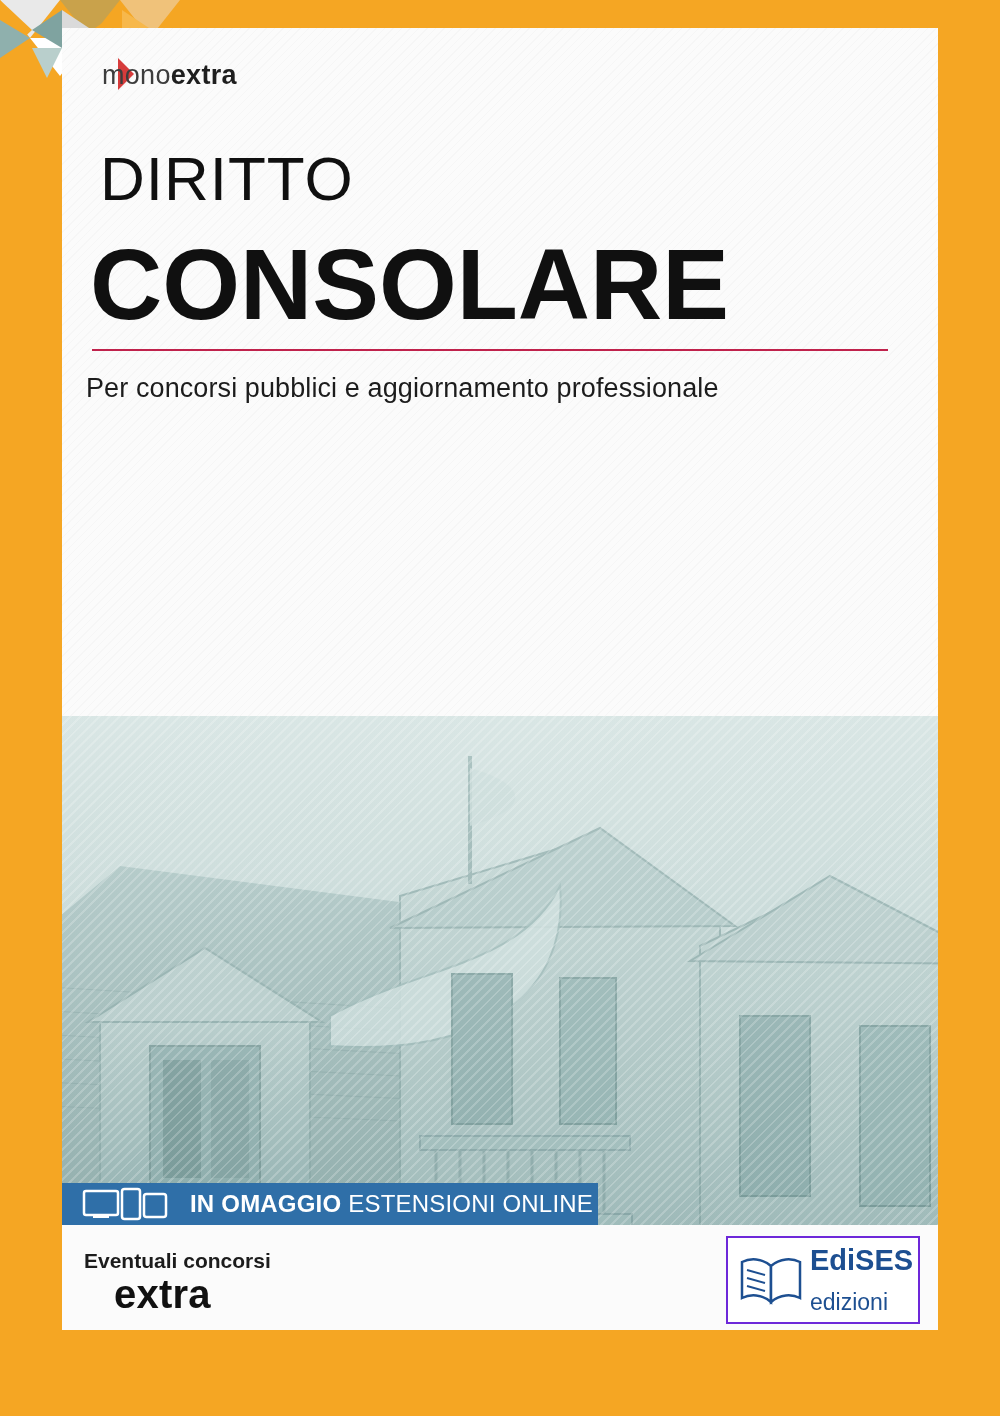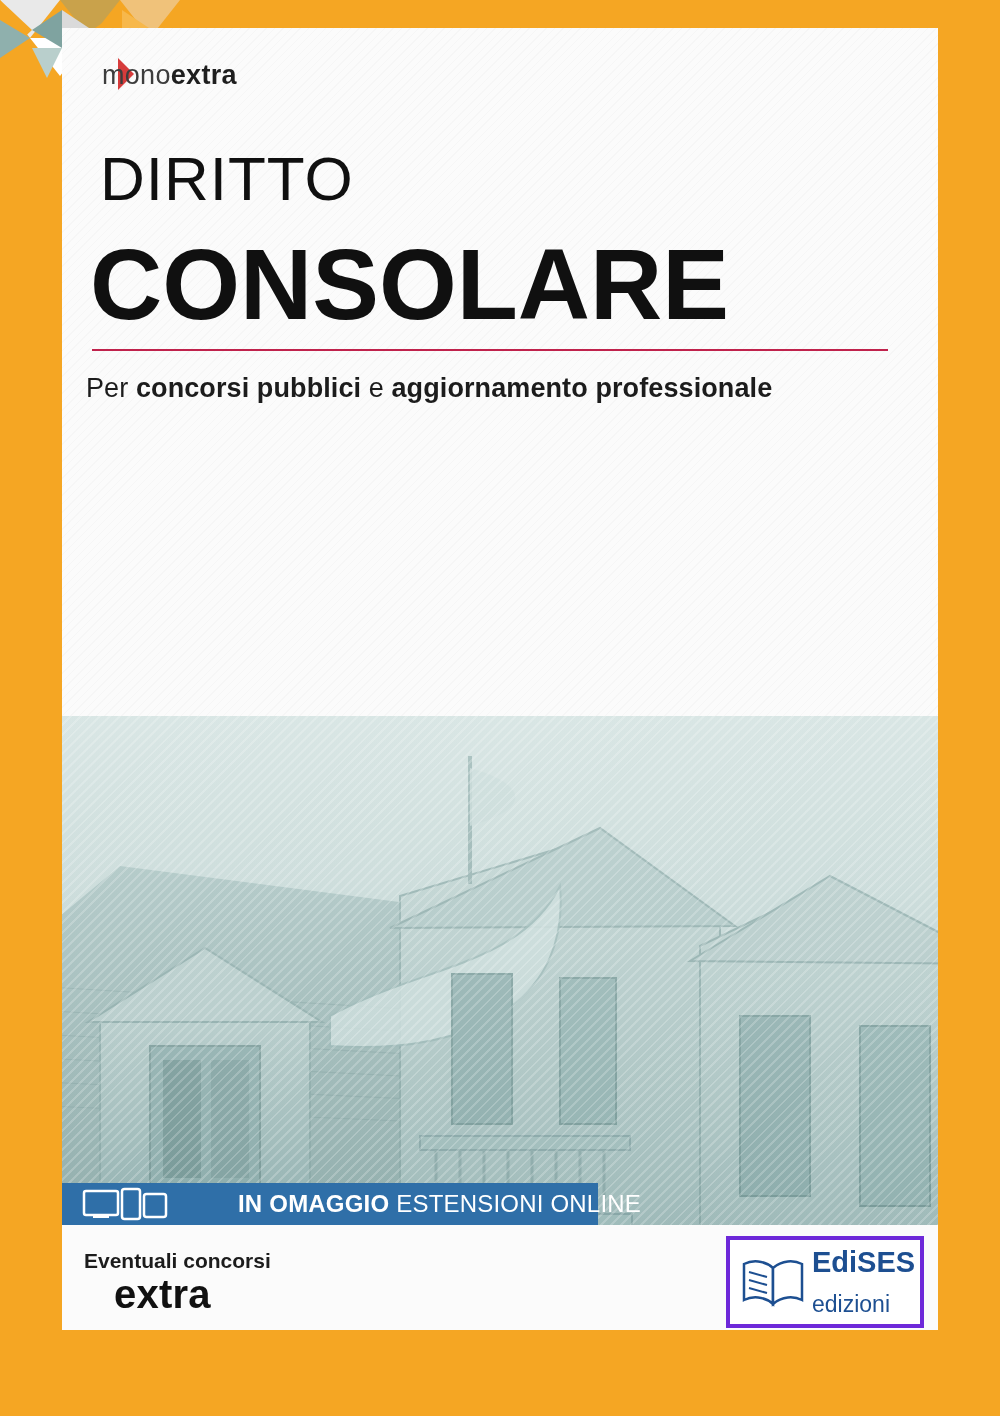--- a/index.html
+++ b/index.html
@@ -111,21 +111,21 @@
 
   .tagline {
     position: absolute;
     left: 86px;
     top: 373px;
     font-size: 27px;
     color: #1c1c1c;
     font-weight: 400;
     letter-spacing: 0.1px;
   }
-  .tagline b { font-weight: 700; }
+  .tagline b { font-weight: 400; }
 
   
   .photo {
     position: absolute;
     left: 0;
     top: 716px;
     width: 1000px;
     height: 614px;
     overflow: hidden;
     background: #bed0cf;
@@ -166,21 +166,20 @@
     position: absolute;
     left: 62px;
     top: 1183px;
     height: 42px;
     background: #2F6FA8;
     display: flex;
     align-items: center;
     padding: 0 22px 0 20px;
     box-sizing: border-box;
     width: 536px;
-    gap: 48px;
   }
   .devices {
     width: 96px;
     height: 34px;
     position: relative;
     margin-right: 12px;
     flex: 0 0 auto;
   }
   .banner-text {
     color: #ffffff;
@@ -217,21 +216,21 @@
     letter-spacing: 0.2px;
   }
 
   
   .logo {
     position: absolute;
     left: 726px;
     top: 1236px;
     width: 190px;
     height: 84px;
-    border: 4px solid #6d28d9;
+    border: 2px solid #6d28d9;
     background: #ffffff;
     display: flex;
     align-items: center;
   }
   .logo-mark {
     width: 74px;
     height: 60px;
     margin-left: 6px;
     flex: 0 0 auto;
     position: relative;

